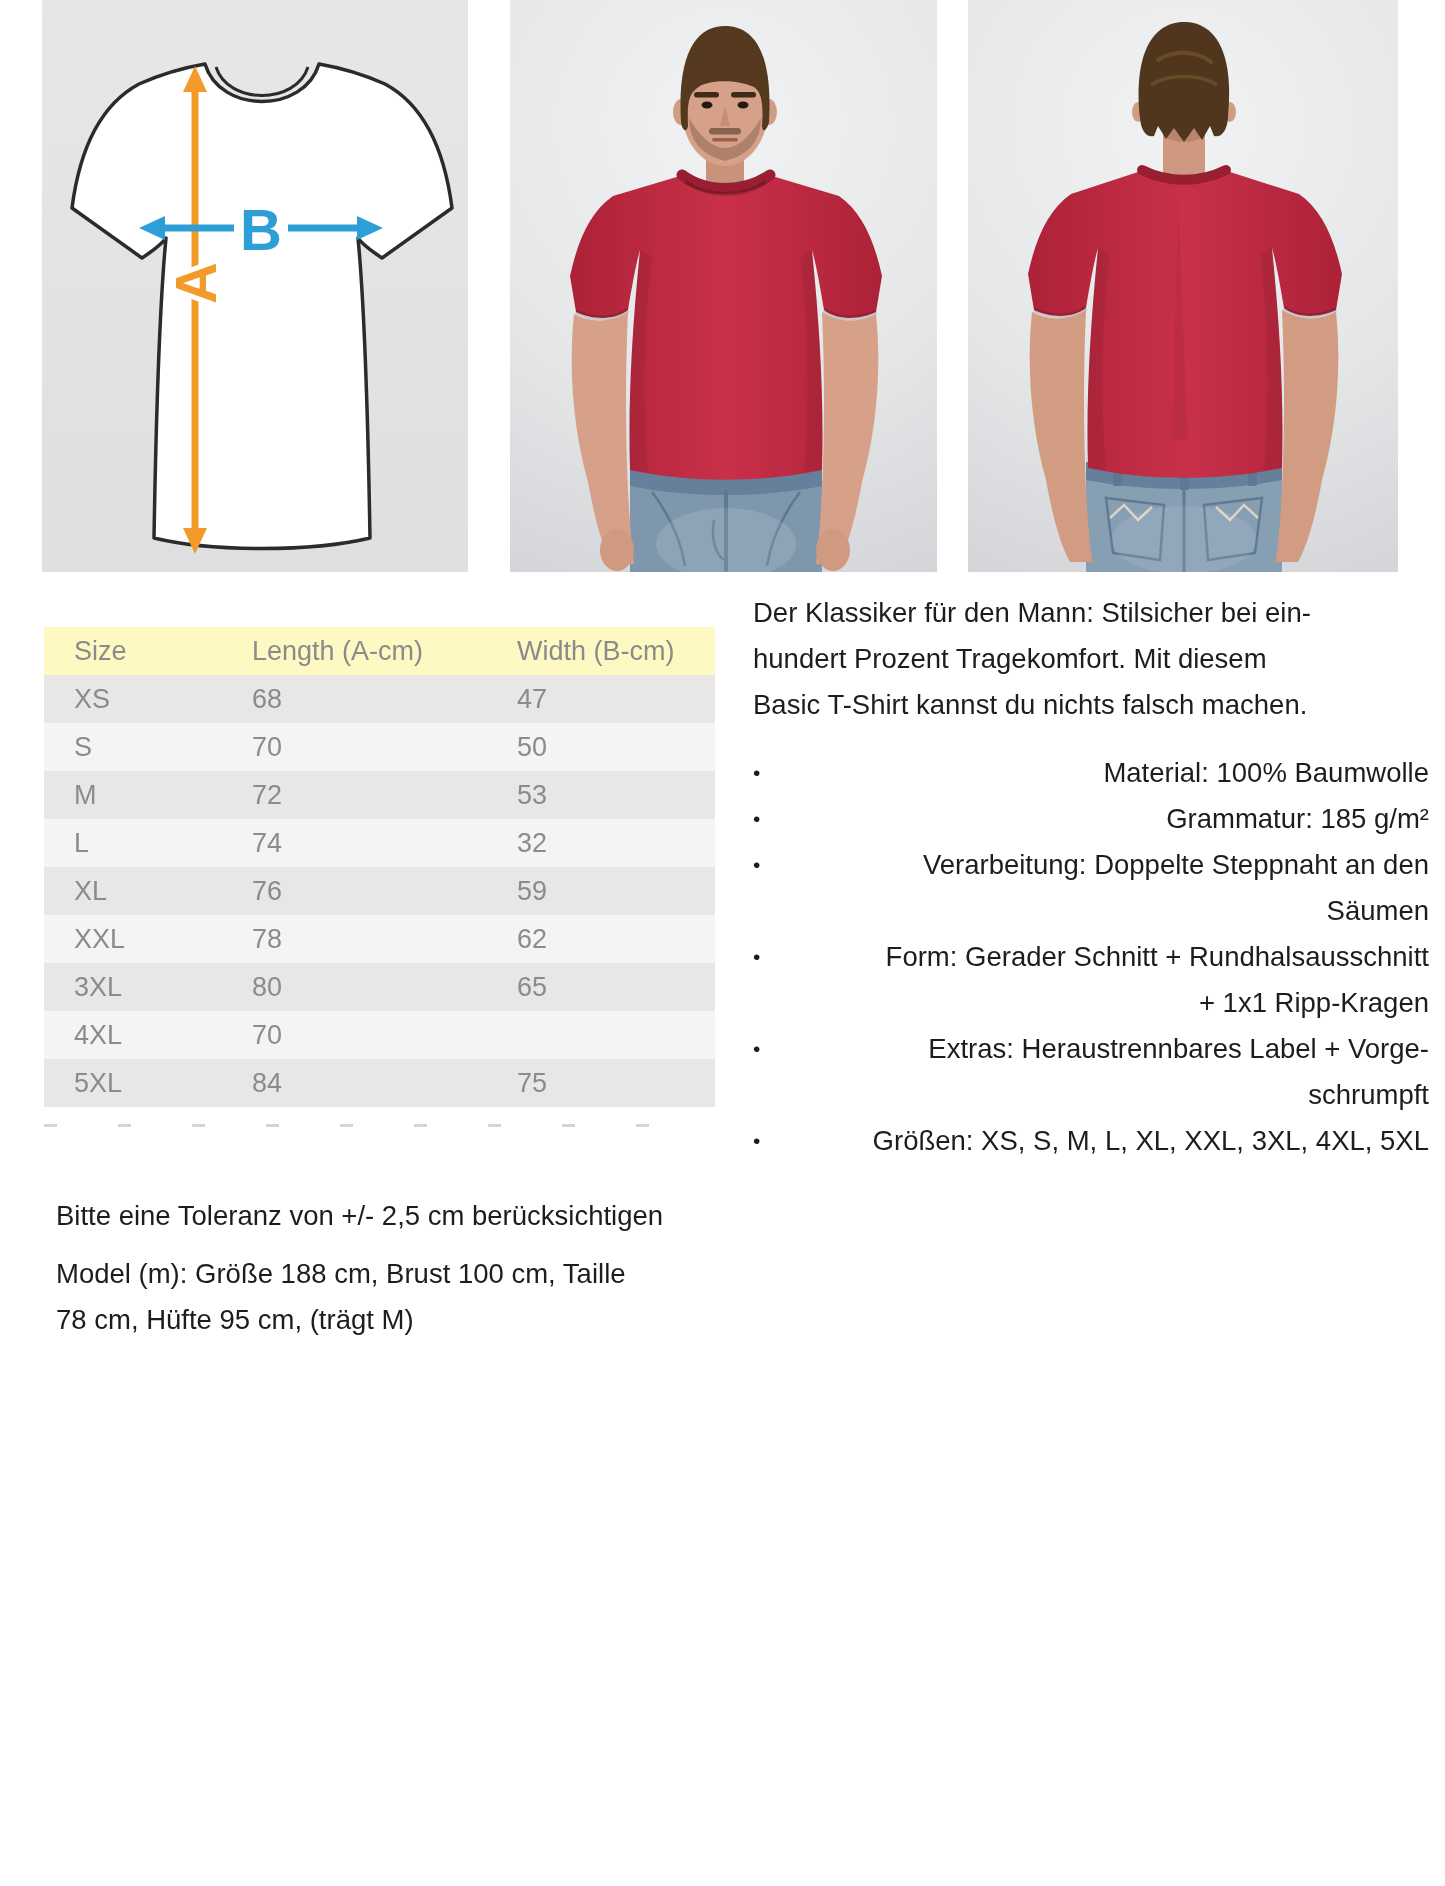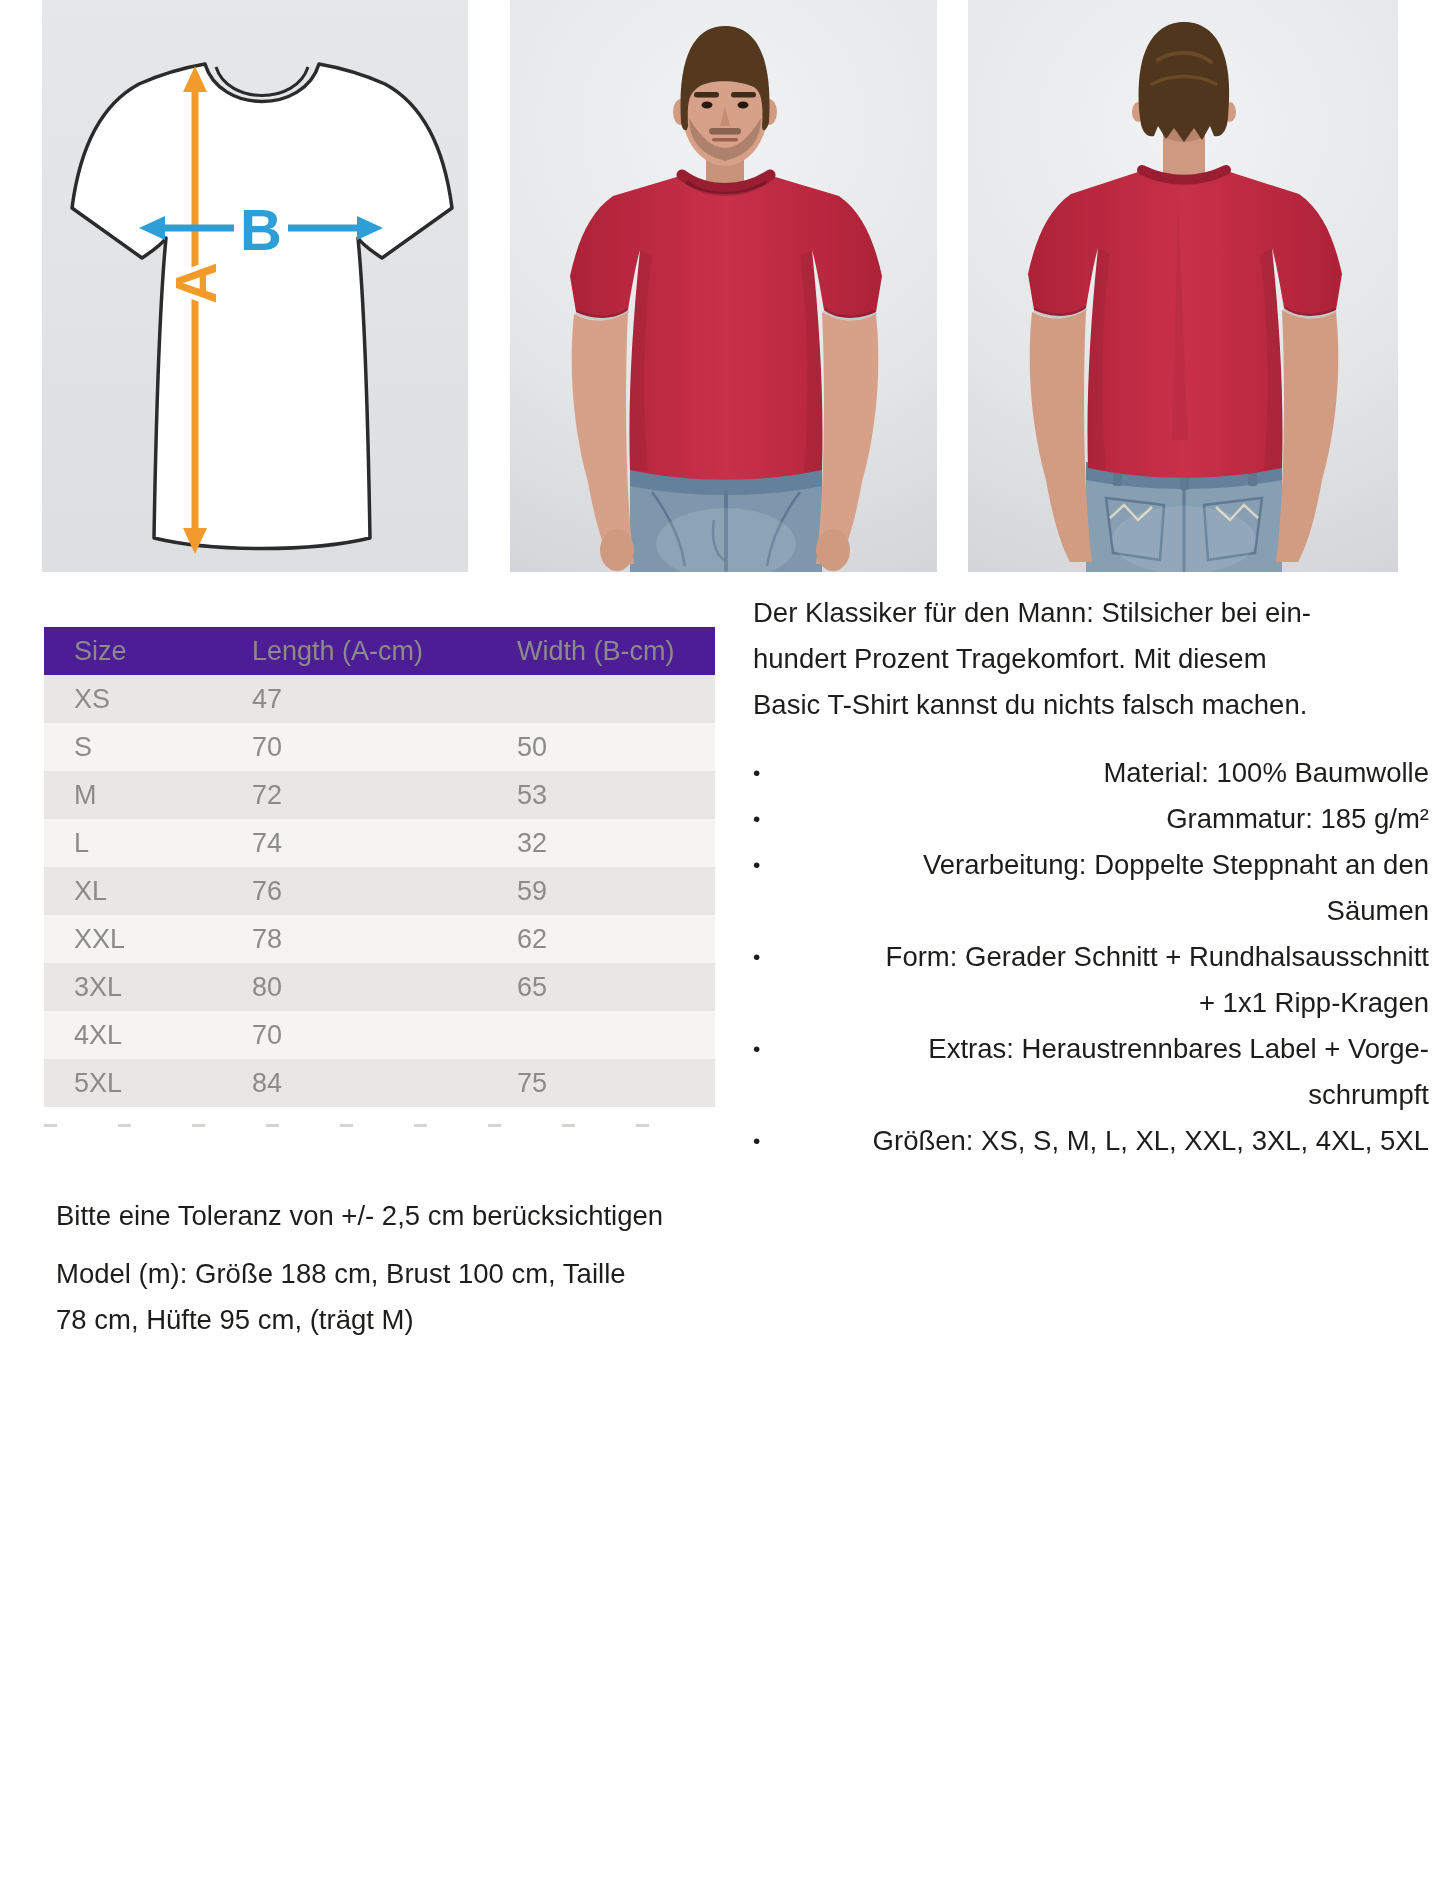--- a/index.html
+++ b/index.html
@@ -11,21 +11,21 @@
   .panel{position:absolute;top:0;height:572px;overflow:hidden;}
   .panel svg{position:absolute;left:0;top:0;width:100%;height:100%;display:block;}
   #panel-diagram{left:42px;width:426px;background:linear-gradient(180deg,#e6e7e9 0%,#dedfe1 100%);}
   #panel-front{left:510px;width:427px;}
   #panel-back{left:968px;width:430px;}
   .photo-bg{background:radial-gradient(130% 95% at 50% 22%, #f1f2f4 0%, #e4e6e8 52%, #cfd1d4 100%);}
 
   
   .size-table{position:absolute;left:44px;top:627px;width:671px;font-size:27px;color:#8b8b8b;}
   .t-head,.t-row{display:flex;height:48px;line-height:48px;}
-  .t-head{background:#4c1d95;}
+  .t-head{background:#fef9c3;}
   .c1{width:208px;padding-left:30px;box-sizing:border-box;}
   .c2{width:265px;}
   .c3{flex:1;}
   .t-body .t-row:nth-of-type(odd){background:#e8e7e5;}
   .t-body .t-row:nth-of-type(even){background:#f5f4f2;}
 
   .table-cut{position:absolute;left:44px;top:1124px;width:662px;height:3px;
     background:repeating-linear-gradient(90deg,#c8c6c2 0 13px,transparent 13px 74px);opacity:.75;}
 
   
@@ -187,20 +187,21 @@
 <div class="size-table">
   <div class="t-head">
     <div class="c1">Size</div>
     <div class="c2">Length (A-cm)</div>
     <div class="c3">Width (B-cm)</div>
   </div>
   <div class="t-body">
 
       <div class="t-row">
         <div class="c1">XS</div>
+        <div class="c2">68</div>
         <div class="c3">47</div>
       </div>
 
       <div class="t-row">
         <div class="c1">S</div>
         <div class="c2">70</div>
         <div class="c3">50</div>
       </div>
 
       <div class="t-row">

